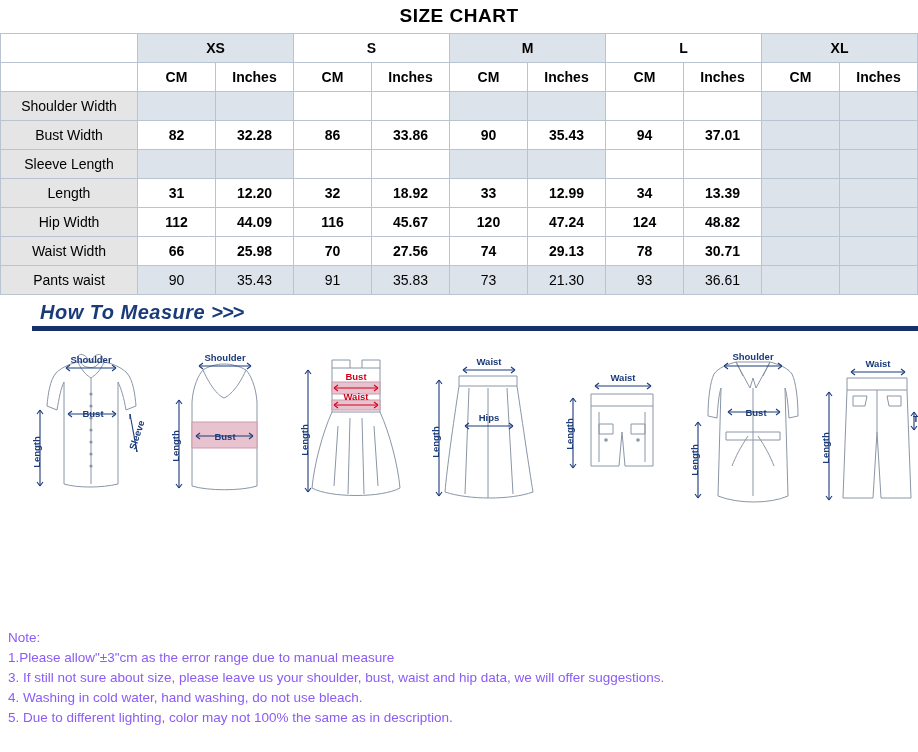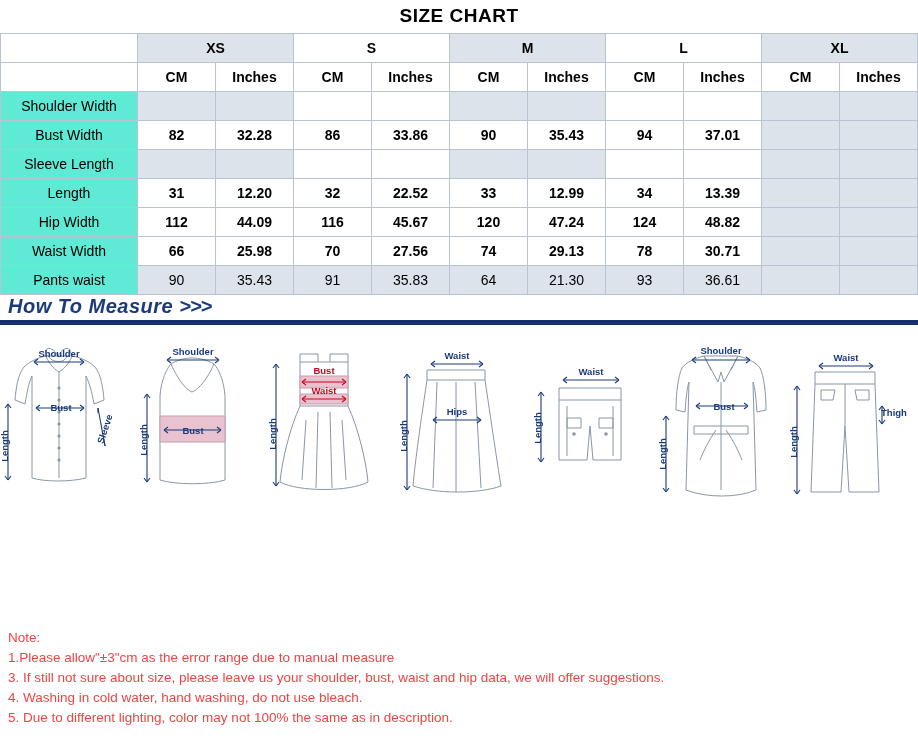--- a/index.html
+++ b/index.html
@@ -65,29 +65,30 @@
   .unit-head {
     font-size: 13px;
     font-weight: bold;
     color: #000;
     height: 26px;
   }
   .row-label {
     font-size: 14px;
     text-align: center;
     color: #000;
-    background: #5eead4;
+    background: #e5e5e5;
   }
   .val {
     font-size: 15px;
   }
   
   .htm-wrap {
-    margin-top: 0;
+    margin-top: 6px;
     position: relative;
+    padding-left: 32px;
   }
   .htm-title {
     font-size: 20px;
     font-weight: bold;
     font-style: italic;
     color: #1a3a7a;
     padding-left: 8px;
     letter-spacing: 0.5px;
   }
   .htm-title .arrows {
@@ -117,21 +118,21 @@
   .fig svg {
     display: block;
   }
   
   .notes {
     position: absolute;
     left: 8px;
     top: 628px;
     font-size: 13.5px;
     line-height: 20px;
-    color: #ef4444;
+    color: #8b5cf6;
   }
   .notes div {
     white-space: nowrap;
   }
 </style>
 </head>
 <body>
 
 <div class="page">
 
@@ -201,21 +202,21 @@
         <td class="val cell-blank"></td>
         <td class="val cell-shade"></td>
         <td class="val cell-shade"></td>
       </tr>
 
       <tr>
         <td class="lbl-col row-label">Length</td>
         <td class="val cell-blank">31</td>
         <td class="val cell-blank">12.20</td>
         <td class="val cell-blank">32</td>
-        <td class="val cell-blank">22.52</td>
+        <td class="val cell-blank">18.92</td>
         <td class="val cell-blank">33</td>
         <td class="val cell-blank">12.99</td>
         <td class="val cell-blank">34</td>
         <td class="val cell-blank">13.39</td>
         <td class="val cell-shade"></td>
         <td class="val cell-shade"></td>
       </tr>
 
       <tr>
         <td class="lbl-col row-label">Hip Width</td>
@@ -244,21 +245,21 @@
         <td class="val cell-shade"></td>
         <td class="val cell-shade"></td>
       </tr>
 
       <tr>
         <td class="lbl-col row-label">Pants waist</td>
         <td class="val cell-shade">90</td>
         <td class="val cell-shade">35.43</td>
         <td class="val cell-shade">91</td>
         <td class="val cell-shade">35.83</td>
-        <td class="val cell-shade">64</td>
+        <td class="val cell-shade">73</td>
         <td class="val cell-shade">21.30</td>
         <td class="val cell-shade">93</td>
         <td class="val cell-shade">36.61</td>
         <td class="val cell-shade"></td>
         <td class="val cell-shade"></td>
       </tr>
     </tbody>
   </table>
 
   <div class="htm-wrap">

